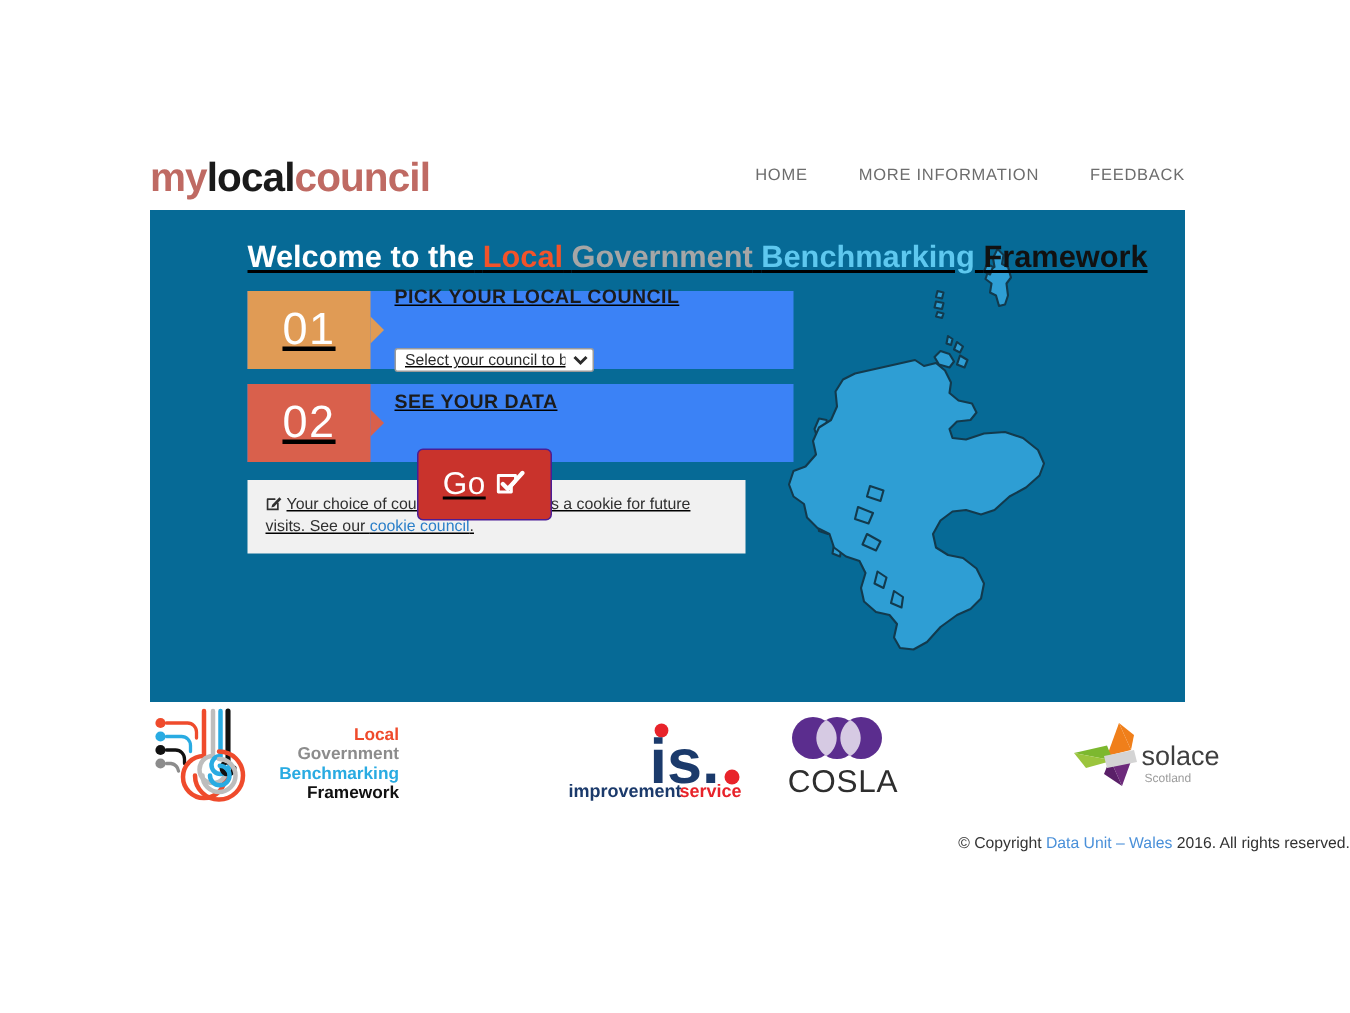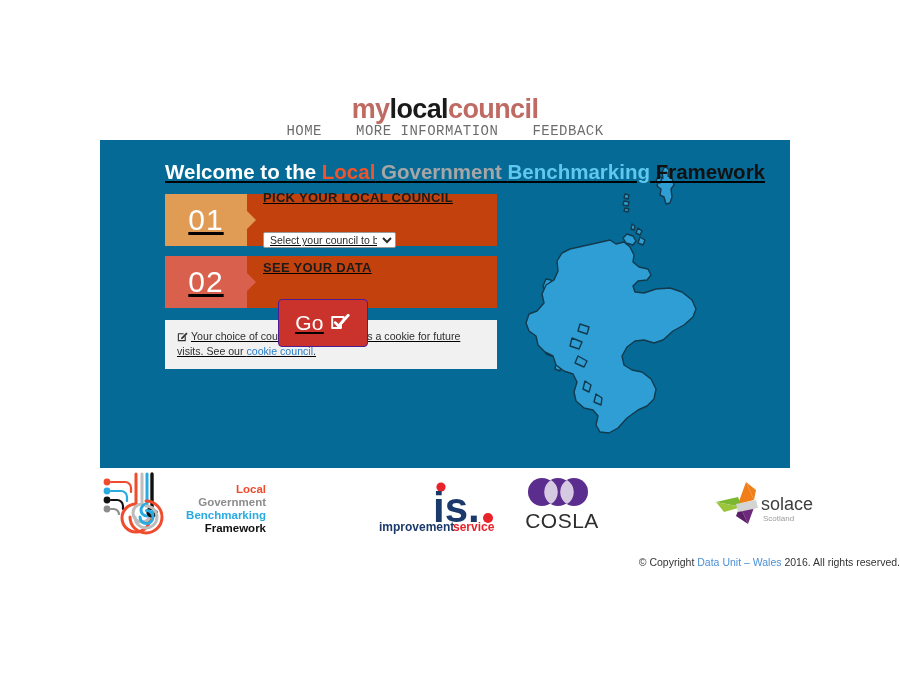--- a/index.html
+++ b/index.html
@@ -23,47 +23,45 @@
   
   .site-header {
     position: absolute;
     left: 100px;
     top: 96px;
     width: 690px;
     height: 44px;
     display: flex;
     align-items: center;
     justify-content: space-between;
-    flex-direction: column;
   }
   .brand {
     font-size: 27px;
     font-weight: bold;
     letter-spacing: -0.6px;
     line-height: 1;
     white-space: nowrap;
   }
   .brand .b-my   { color: #bf6a63; }
   .brand .b-local{ color: #1a1a1a; }
   .brand .b-coun { color: #bf6a63; }
 
   .main-nav {
     display: flex;
     align-items: center;
     gap: 34px;
     padding-bottom: 2px;
   }
   .main-nav a {
     color: #6d6d6d;
-    font-size: 14px;
+    font-size: 11px;
     letter-spacing: 0.5px;
     text-decoration: none;
     text-transform: uppercase;
     white-space: nowrap;
-    font-family: Liberation Mono, monospace;
   }
 
   
   .hero {
     position: absolute;
     left: 100px;
     top: 140px;
     width: 690px;
     height: 328px;
     background: #066a96;
@@ -93,23 +91,23 @@
     color: #e9f2f7;
     font-size: 11.5px;
     line-height: 1.45;
     width: 540px;
     margin: 0 0 16px 0;
   }
 
   
   .step {
     position: relative;
-    width: 332px;
+    width: 364px;
     height: 52px;
-    background: #c2410c;
+    background: #3b82f6;
     display: flex;
     align-items: stretch;
     margin-bottom: 10px;
   }
   .step-num {
     position: relative;
     width: 82px;
     flex: 0 0 82px;
     display: flex;
     align-items: center;

